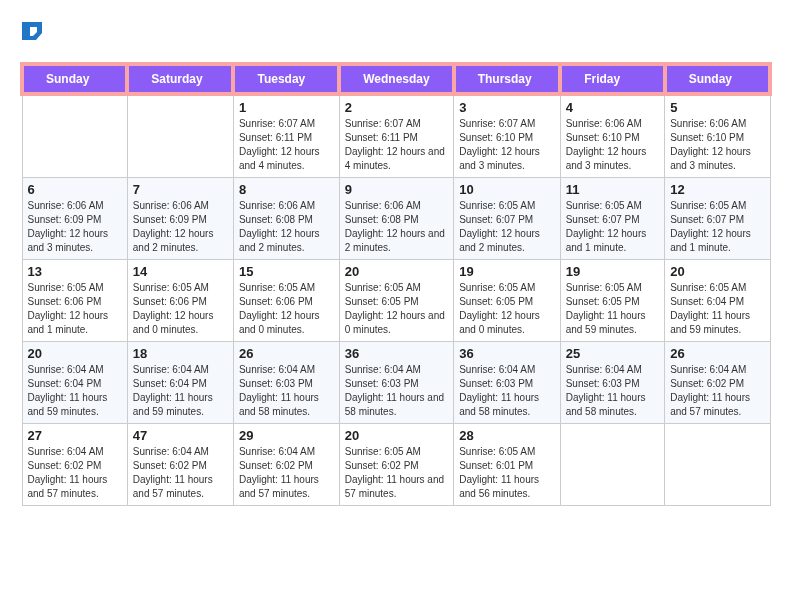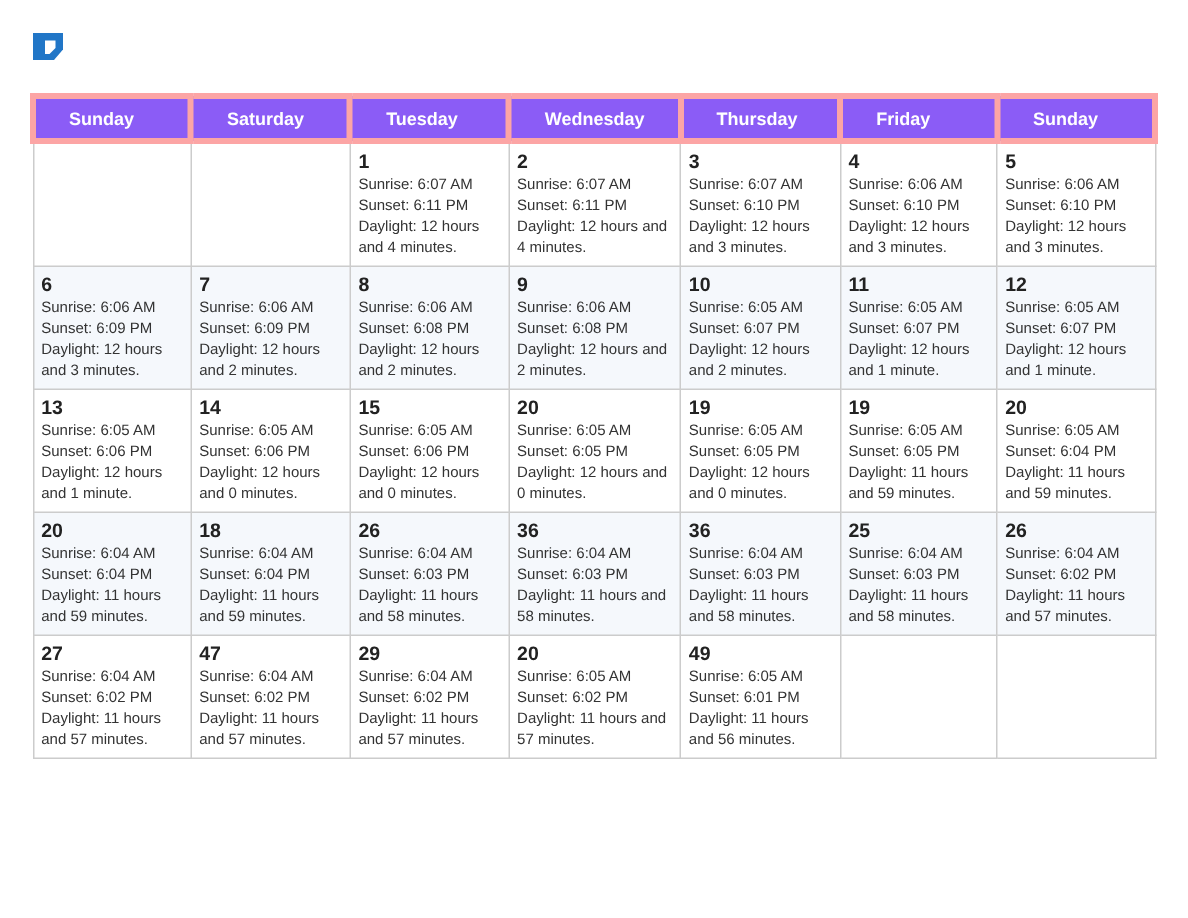--- a/index.html
+++ b/index.html
@@ -303,21 +303,21 @@
 Sunset: 6:02 PM
 Daylight: 11 hours and 57 minutes.</div>
         </td>
         <td>
           <span class="day-number">20</span>
           <div class="day-info" style="white-space: pre-line;">Sunrise: 6:05 AM
 Sunset: 6:02 PM
 Daylight: 11 hours and 57 minutes.</div>
         </td>
         <td>
-          <span class="day-number">49</span>
+          <span class="day-number">28</span>
           <div class="day-info" style="white-space: pre-line;">Sunrise: 6:05 AM
 Sunset: 6:01 PM
 Daylight: 11 hours and 56 minutes.</div>
         </td>
         <td class="empty-cell"></td>
         <td class="empty-cell"></td>
       </tr>
     </tbody>
 </table>
 

